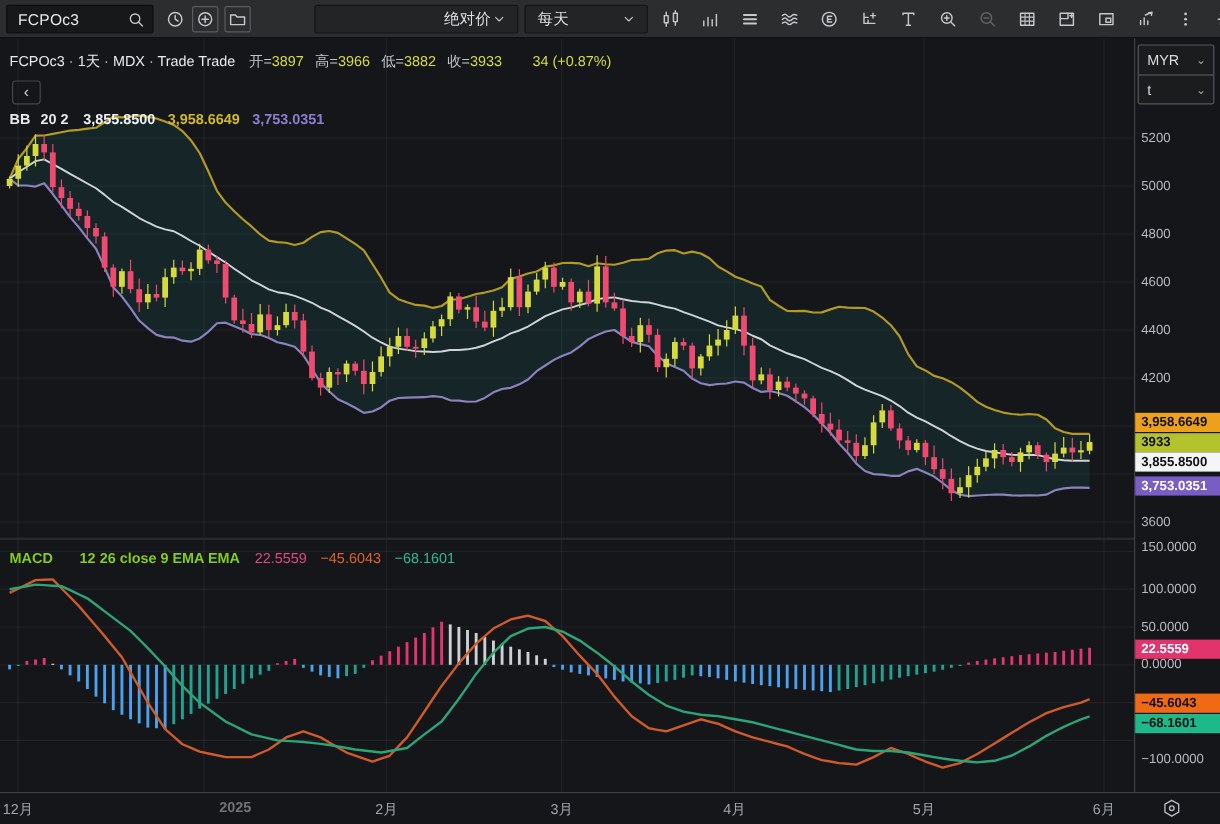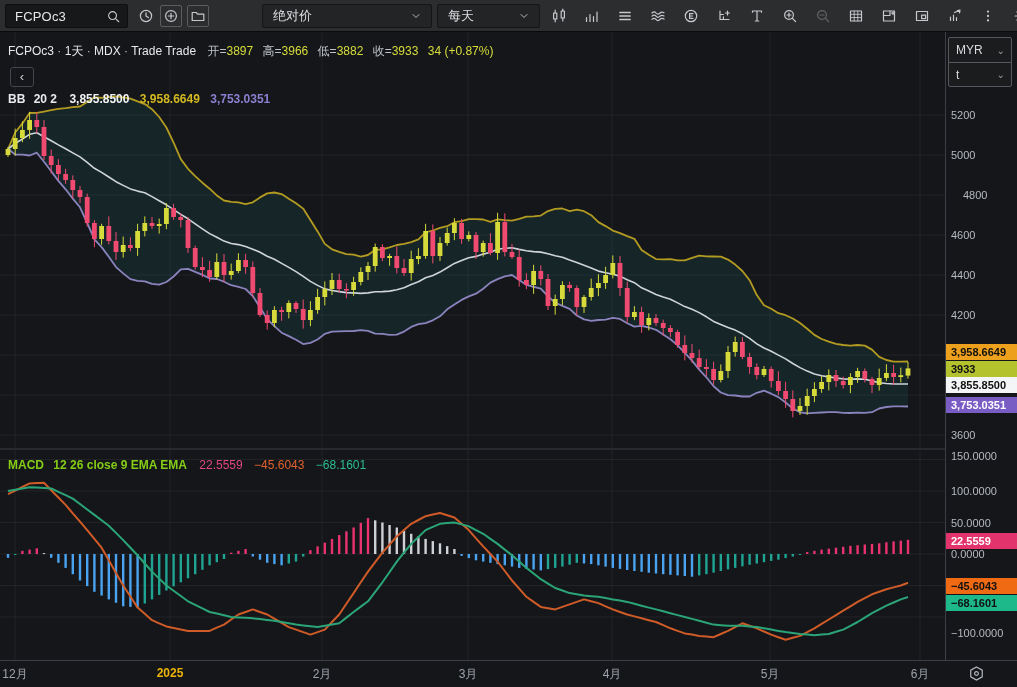--- a/index.html
+++ b/index.html
@@ -12,21 +12,21 @@
   .symbol-box .sym { flex:1; font-size:13px; color:#e6e8ea; letter-spacing:.2px; }
   .tb-icon { width:22px; height:22px; display:flex; align-items:center; justify-content:center; color:#c6c8cc; cursor:pointer; }
   .tb-icon svg { stroke:#c6c8cc; fill:none; stroke-width:1.2; stroke-linecap:round; stroke-linejoin:round; }
   .tb-icon.boxed { border:1px solid #5a5c60; border-radius:2px; }
   .tb-icon.dim { opacity:.35; }
   .tb-clock { position:absolute; left:135px; top:5px; }
   .tb-plus  { position:absolute; left:160px; top:5px; }
   .tb-folder{ position:absolute; left:187px; top:5px; }
   .dropdown { position:absolute; top:4px; height:24px; background:#232426; border:1px solid #151516; border-radius:2px; display:flex; align-items:center; padding:0 8px 0 10px; cursor:pointer; }
   .dropdown .dd-label { flex:1; font-size:13px; color:#dcdee1; }
-  .dd-1 { left:262px; width:170px; }
+  .dd-1 { left:262px; width:170px;text-align:right; }
   .dd-2 { left:437px; width:103px;align-items:center; }
   .icon-strip { position:absolute; left:548px; top:5px; display:flex; gap:11px; align-items:center; }
 
   
   .pane-main, .pane-macd { position:absolute; left:0; }
   .pane-main { top:32px; width:945px; height:416px; }
   .pane-macd { top:450px; width:945px; height:210px; }
   .pane-divider { position:absolute; left:0; top:448px; width:945px; height:2px; background:#26292e; }
   .axis-v-sep { position:absolute; left:945px; top:32px; width:1px; height:628px; background:#3c4046; }
   .axis-h-sep { position:absolute; left:0; top:660px; width:1017px; height:1px; background:#3c4046; }
@@ -61,21 +61,21 @@
   .lbl-close { top:329px; background:#b4c22e; color:#111; }
   .lbl-basis { top:345px; background:#f4f5f7; color:#111; }
   .lbl-lower { top:365px; background:#7a5cc5; color:#fff; }
   .lbl-hist  { top:501px; background:#e2336d; color:#fff; }
   .lbl-macd  { top:546px; background:#ef6a13; color:#111; }
   .lbl-sig   { top:563px; background:#1db98a; color:#111; }
 
   
   .time-axis { position:absolute; left:0; top:661px; width:945px; height:26px; }
   .tlabel { position:absolute; top:5px; transform:translateX(-50%); font-size:12px; color:#9fa4ad; }
-  .tlabel.strong { color:#eab308; font-weight:bold; }
+  .tlabel.strong { color:#737373; font-weight:bold;margin-left:26px; }
 
   .watermark { position:absolute; left:858px; top:622px; font-size:42px; font-weight:bold; color:#f7f8fa; letter-spacing:1px; z-index:7; pointer-events:none; }
   .corner-icon { position:absolute; left:968px; top:665px; z-index:7; cursor:pointer; }
   .corner-icon svg { stroke:#b6b9c0; fill:none; stroke-width:1.1; }
 </style>
 </head>
 <body>
 
 <div class="screen">
 
@@ -644,56 +644,56 @@
 
   <div class="legend lg-main">
     <span class="t">FCPOc3</span>
     <span class="lab"> <span>·</span> </span><span class="t">1天</span>
     <span class="lab"> <span>·</span> </span><span class="t">MDX</span>
     <span class="lab"> <span>·</span> </span><span class="t">Trade Trade</span>
     <span class="lab" style="margin-left:8px">开=</span><span class="v">3897</span>
     <span class="lab" style="margin-left:6px">高=</span><span class="v">3966</span>
     <span class="lab" style="margin-left:6px">低=</span><span class="v">3882</span>
     <span class="lab" style="margin-left:6px">收=</span><span class="v">3933</span>
-    <span class="v" style="margin-left:6px">34 (+0.87%)</span>
+    <span class="v" style="margin-left:22px">34 (+0.87%)</span>
   </div>
 
   <div class="lg-back"><span>‹</span></div>
 
   <div class="legend lg-bb">
     <span class="n">BB</span>
     <span class="n" style="margin-left:5px">20 2</span>
     <span class="basis" style="margin-left:9px">3,855.8500</span>
     <span class="up" style="margin-left:7px">3,958.6649</span>
     <span class="lo" style="margin-left:7px">3,753.0351</span>
   </div>
 
   <div class="legend lg-macd">
     <span class="n">MACD</span>
-    <span class="n" style="margin-left:6px">12 26 close 9 EMA EMA</span>
+    <span class="n" style="margin-left:19px">12 26 close 9 EMA EMA</span>
     <span class="h" style="margin-left:9px">22.5559</span>
     <span class="m" style="margin-left:8px">−45.6043</span>
     <span class="s" style="margin-left:8px">−68.1601</span>
   </div>
 
   <div class="right-axis">
     <div class="cur-box">
       <div class="cur-row">
         <span>MYR</span>
         <span class="chev">⌄</span>
       </div>
       <div class="cur-row">
         <span>t</span>
         <span class="chev">⌄</span>
       </div>
     </div>
     <div id="axis-ticks">
         <div class="tick" style="top: 76px;">5200</div>
         <div class="tick" style="top: 116px;">5000</div>
-        <div class="tick" style="top: 156px; margin-left: 12px;">4800</div>
+        <div class="tick" style="top: 156px;">4800</div>
         <div class="tick" style="top: 196px;">4600</div>
         <div class="tick" style="top: 236px;">4400</div>
         <div class="tick" style="top: 276px;">4200</div>
         <div class="tick" style="top: 396px;">3600</div>
         <div class="tick" style="top: 417px;">150.0000</div>
         <div class="tick" style="top: 452px;">100.0000</div>
         <div class="tick" style="top: 484px;">50.0000</div>
         <div class="tick" style="top: 515px;">0.0000</div>
         <div class="tick" style="top: 551px; margin-top: 43px;">−100.0000</div>
       </div>

